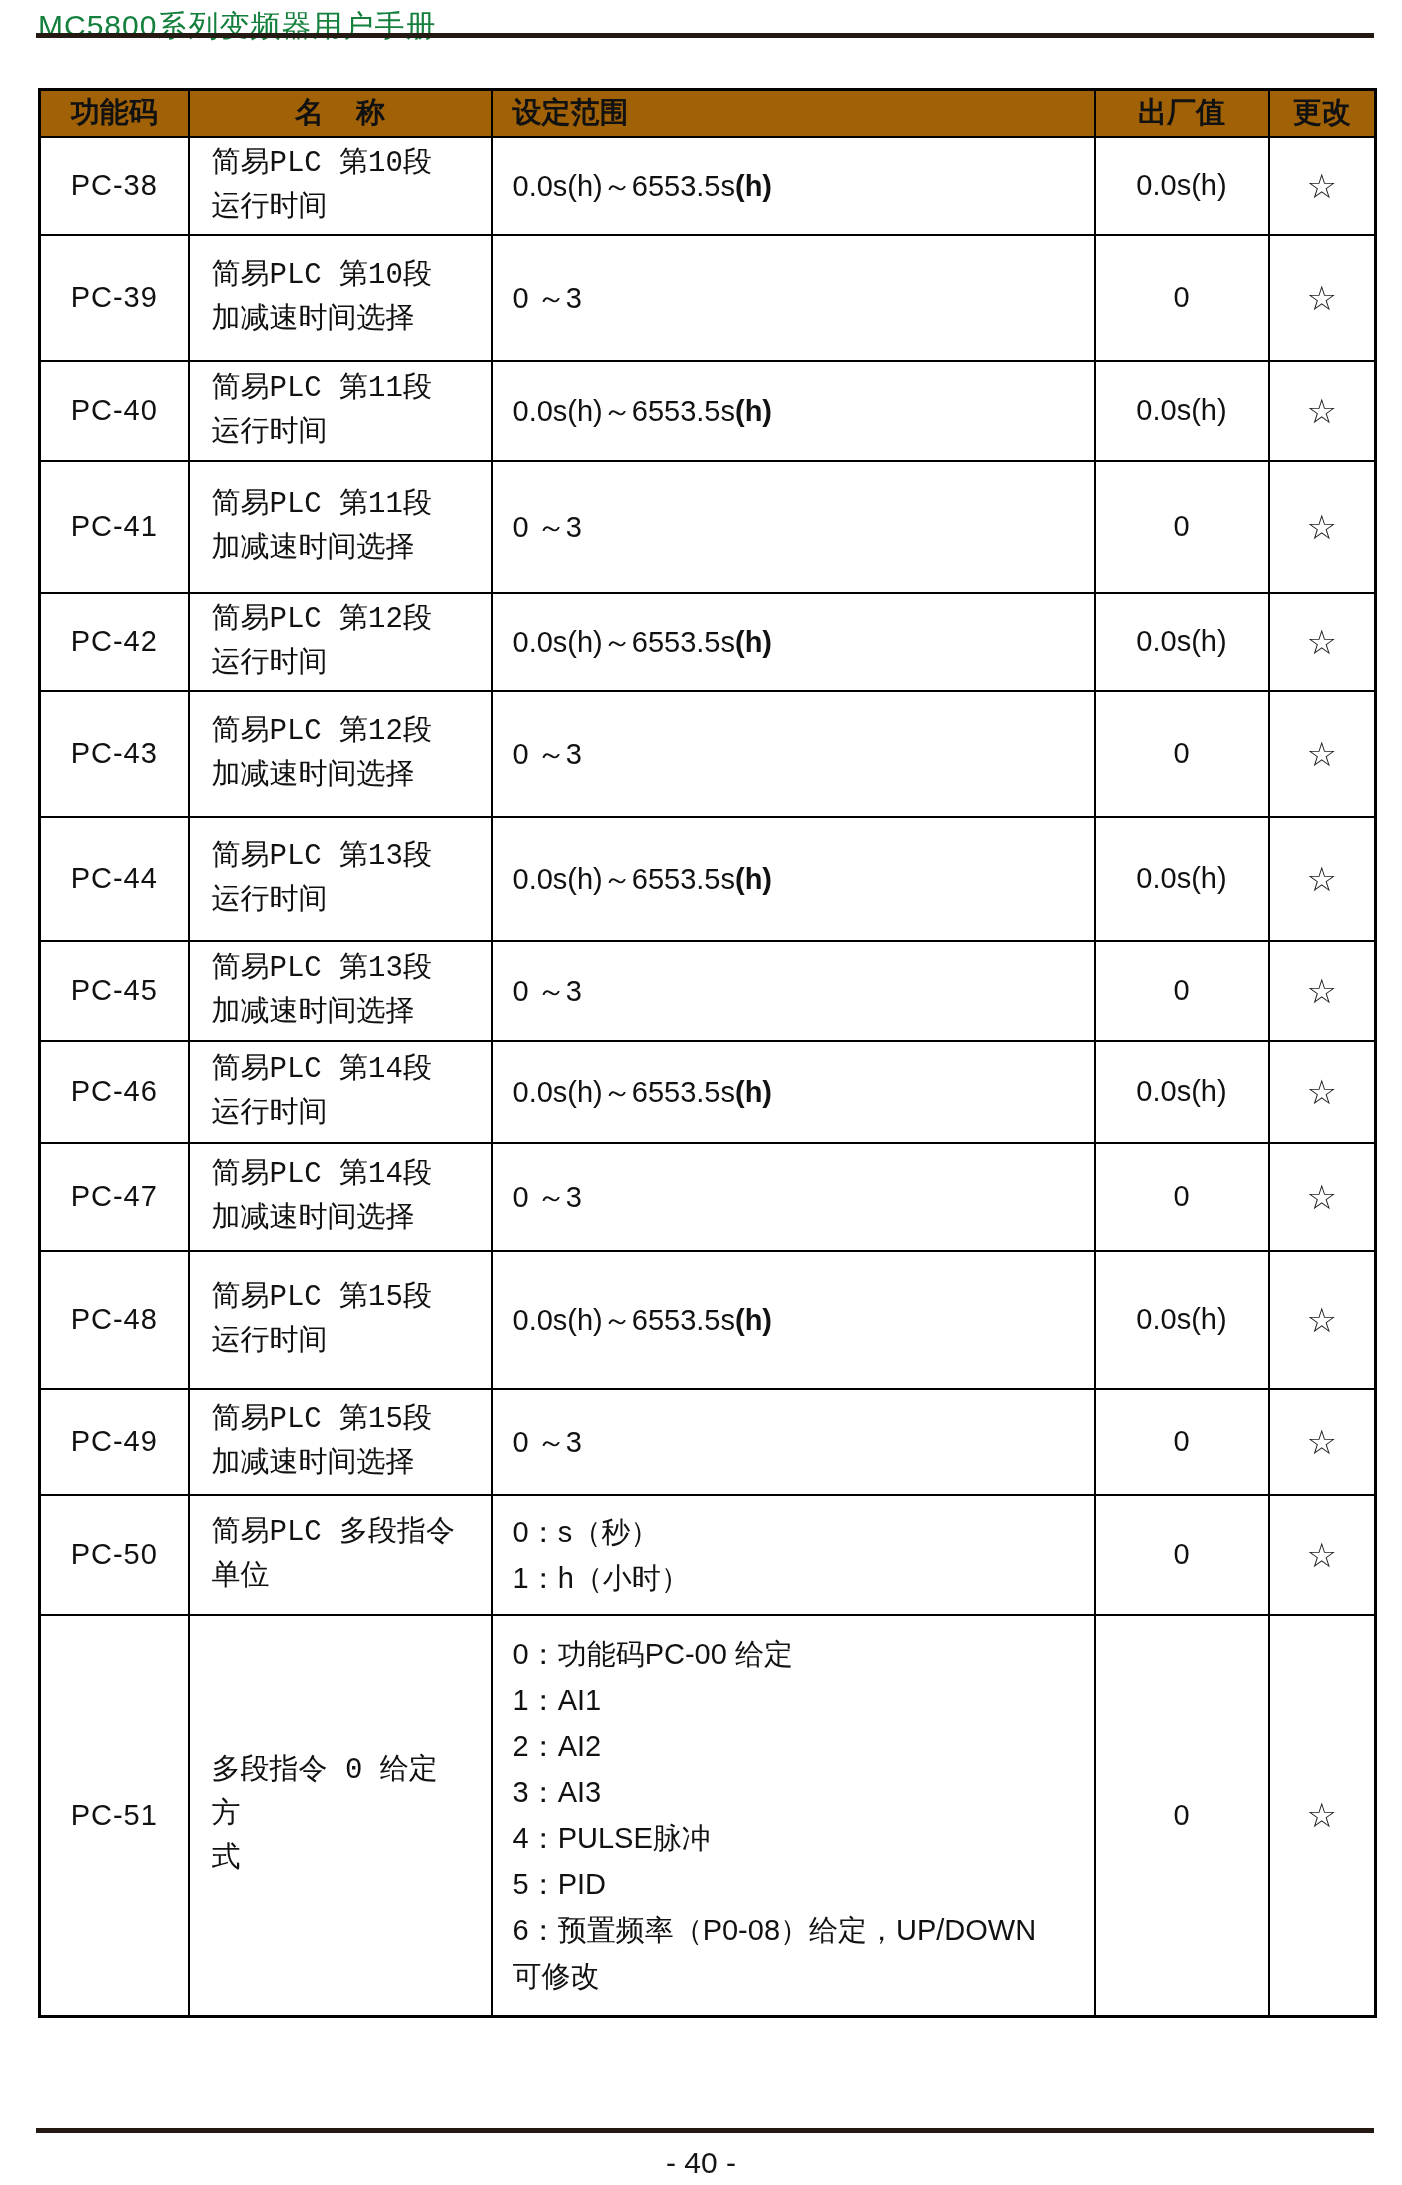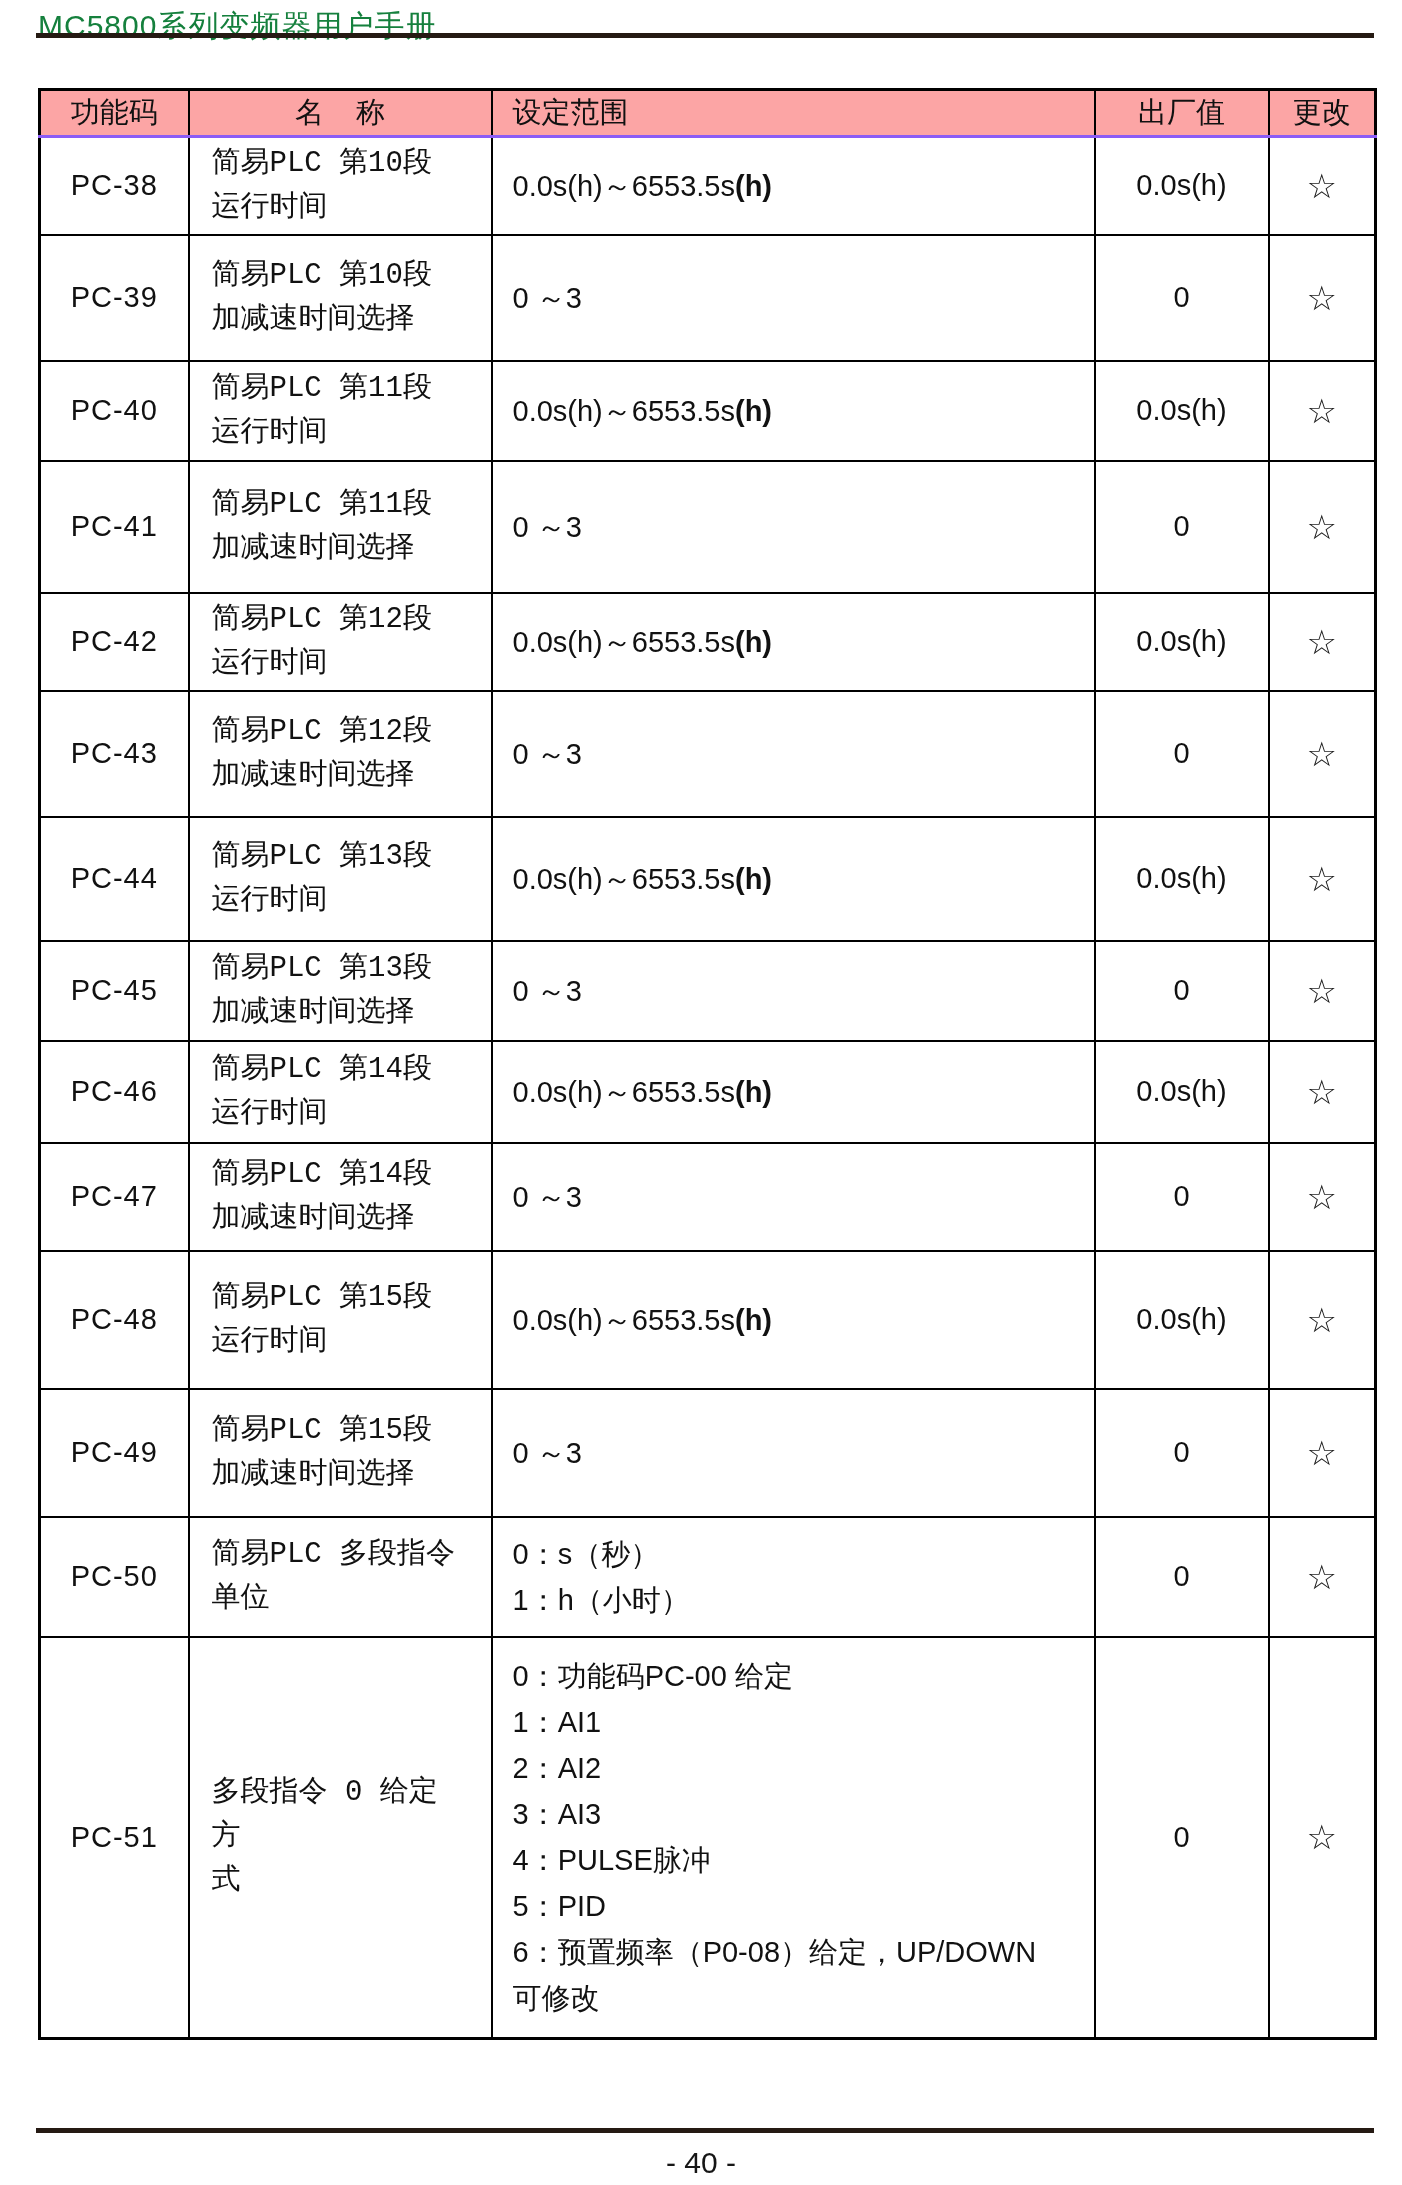--- a/index.html
+++ b/index.html
@@ -25,23 +25,23 @@
     border-collapse:collapse;
     table-layout:fixed;
     font-size:29px;color:#111111;
   }
   .param-table th,.param-table td{
     border:2px solid #000000;
     overflow:hidden;
   }
   .param-table{border:3px solid #000000;}
   .param-table th{
-    background:#fca5a5;
-    font-weight:normal;
-    border-bottom:3px solid #8b5cf6;
+    background:#a16207;
+    font-weight:bold;
+    border-bottom:1px solid #8b5cf6;
     white-space:pre;
     padding:0;
   }
   tr.header-row{height:47px;}
   th.h-code,th.h-factory,th.h-change,th.h-name{text-align:center;}
   th.h-range{text-align:left;padding-left:20px;}
   td.c-code{text-align:center;vertical-align:middle;letter-spacing:1px;}
   td.c-name{
     text-align:left;vertical-align:middle;
     padding-left:22px;padding-right:24px;
@@ -52,21 +52,21 @@
     padding-left:20px;
     white-space:pre-line;line-height:46px;
   }
   td.c-range .bold-unit{font-weight:bold;}
   td.c-factory{text-align:center;vertical-align:middle;}
   td.c-change{text-align:center;vertical-align:middle;font-size:34px;color:#1a1a1a;}
   
   tr.r0{height:98px;} tr.r1{height:126px;} tr.r2{height:100px;}
   tr.r3{height:132px;} tr.r4{height:98px;}  tr.r5{height:126px;}
   tr.r6{height:124px;} tr.r7{height:100px;} tr.r8{height:102px;}
-  tr.r9{height:108px;} tr.r10{height:138px;} tr.r11{height:128px;}
+  tr.r9{height:108px;} tr.r10{height:138px;} tr.r11{height:106px;}
   tr.r12{height:120px;} tr.r13{height:402px;}
   .footer-rule{
     position:absolute;left:36px;top:2128px;
     width:1338px;height:5px;background:#251a13;
   }
   .page-number{
     position:absolute;left:0;top:2146px;width:1402px;
     text-align:center;font-size:30px;color:#161616;
   }
 </style>

